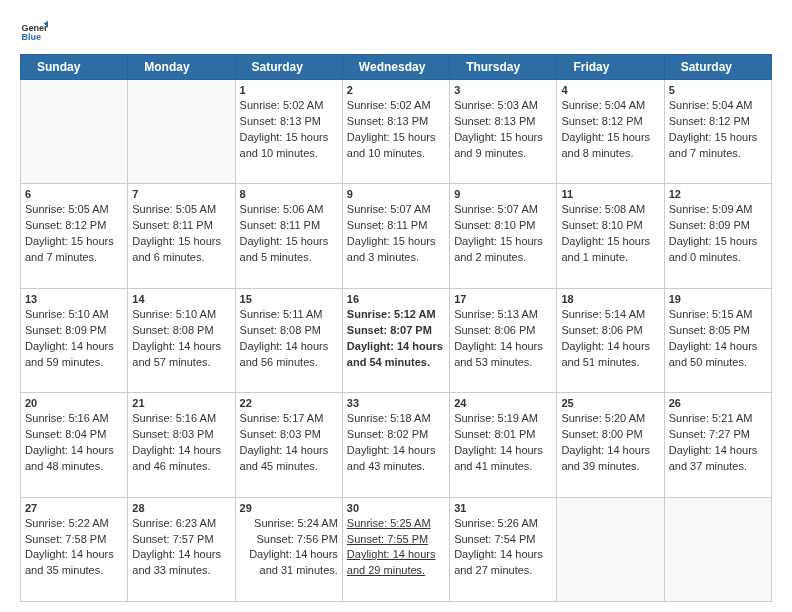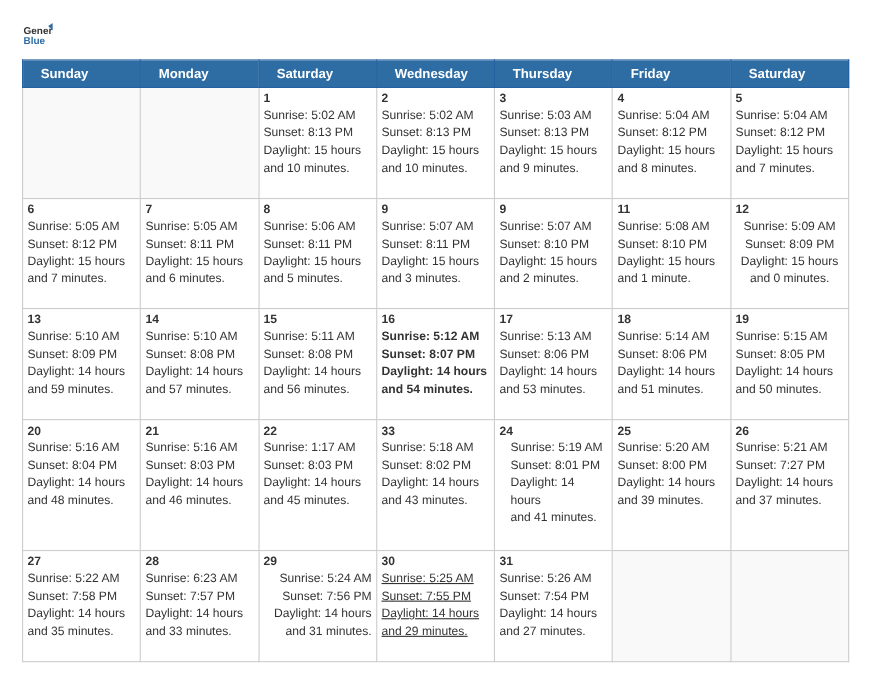--- a/index.html
+++ b/index.html
@@ -192,21 +192,21 @@
           </td>
           <td>
             <span class="day-num">11</span>
             <div class="day-info" style="white-space: pre-line;">Sunrise: 5:08 AM
 Sunset: 8:10 PM
 Daylight: 15 hours
 and 1 minute.</div>
           </td>
           <td>
             <span class="day-num">12</span>
-            <div class="day-info" style="white-space: pre-line; text-align: center;">Sunrise: 5:09 AM
+            <div class="day-info" style="white-space: pre-line;">Sunrise: 5:09 AM
 Sunset: 8:09 PM
 Daylight: 15 hours
 and 0 minutes.</div>
           </td>
         </tr>
         <tr>
           <td>
             <span class="day-num">13</span>
             <div class="day-info" style="white-space: pre-line;">Sunrise: 5:10 AM
 Sunset: 8:09 PM
@@ -266,35 +266,35 @@
           </td>
           <td>
             <span class="day-num">21</span>
             <div class="day-info" style="white-space: pre-line;">Sunrise: 5:16 AM
 Sunset: 8:03 PM
 Daylight: 14 hours
 and 46 minutes.</div>
           </td>
           <td>
             <span class="day-num">22</span>
-            <div class="day-info" style="white-space: pre-line;">Sunrise: 1:17 AM
+            <div class="day-info" style="white-space: pre-line;">Sunrise: 5:17 AM
 Sunset: 8:03 PM
 Daylight: 14 hours
 and 45 minutes.</div>
           </td>
           <td>
             <span class="day-num">33</span>
             <div class="day-info" style="white-space: pre-line;">Sunrise: 5:18 AM
 Sunset: 8:02 PM
 Daylight: 14 hours
 and 43 minutes.</div>
           </td>
           <td>
             <span class="day-num">24</span>
-            <div class="day-info" style="white-space: pre-line; margin-left: 10px;">Sunrise: 5:19 AM
+            <div class="day-info" style="white-space: pre-line;">Sunrise: 5:19 AM
 Sunset: 8:01 PM
 Daylight: 14 hours
 and 41 minutes.</div>
           </td>
           <td>
             <span class="day-num">25</span>
             <div class="day-info" style="white-space: pre-line;">Sunrise: 5:20 AM
 Sunset: 8:00 PM
 Daylight: 14 hours
 and 39 minutes.</div>

